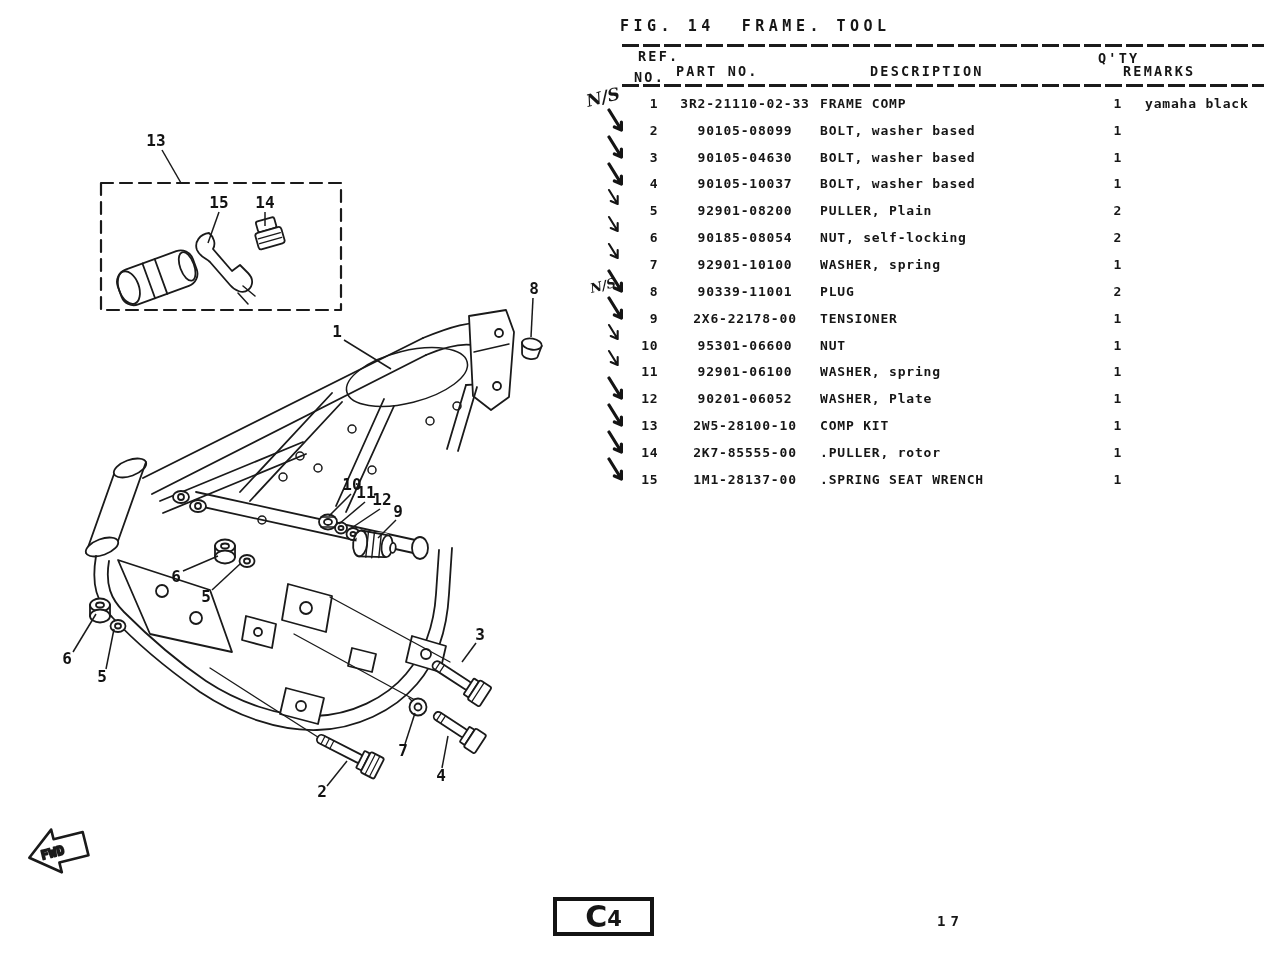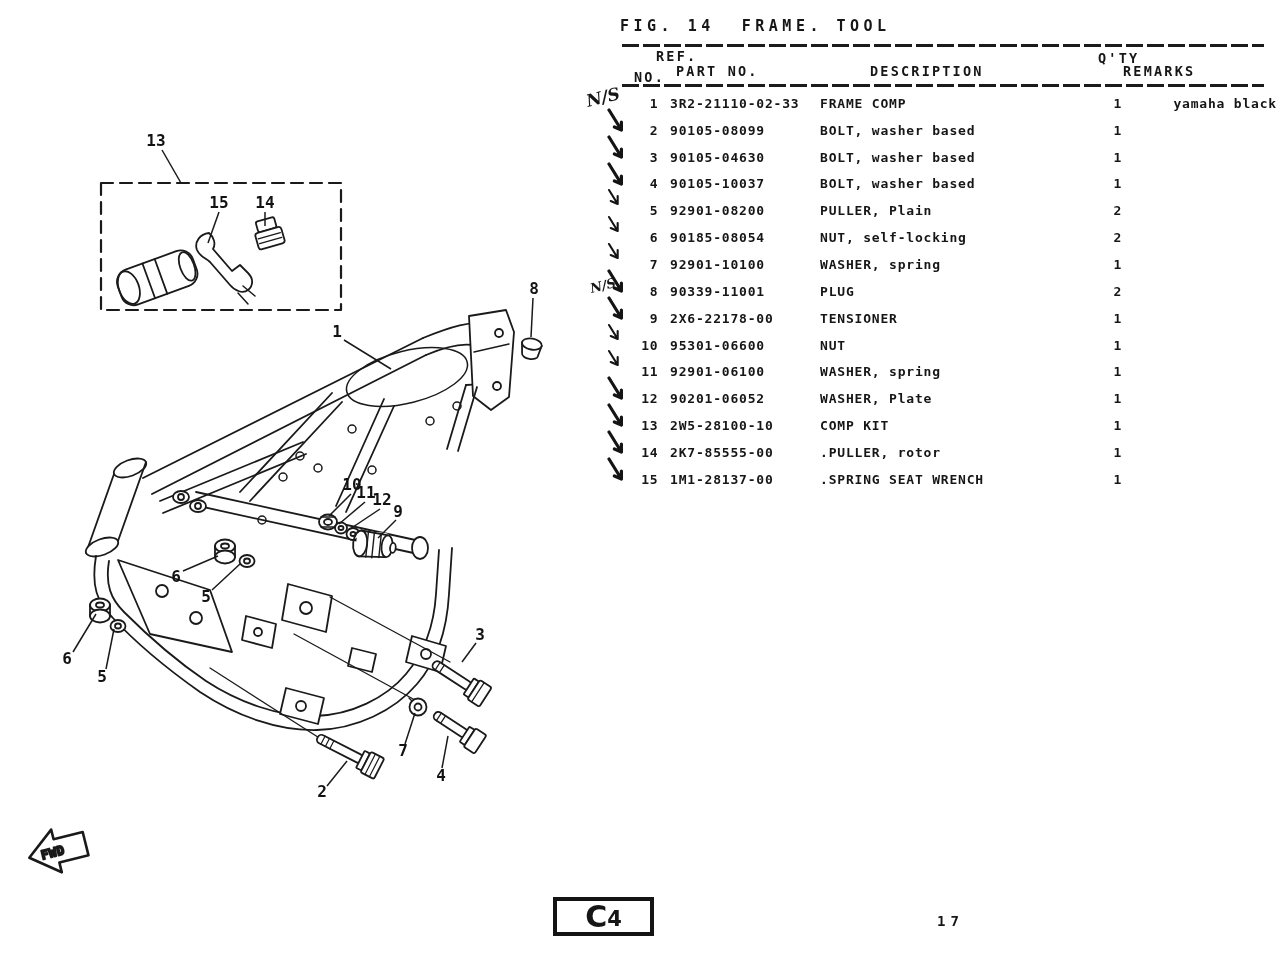--- a/index.html
+++ b/index.html
@@ -5,35 +5,35 @@
   html,body{margin:0;padding:0;background:#f3f3f1;}
   body{width:1277px;height:955px;font-family:"DejaVu Sans Mono","Liberation Mono",monospace;color:#161616;}
   .page{position:relative;width:1277px;height:955px;background:#ffffff;overflow:hidden;}
 
   
   .fig-title{position:absolute;left:620px;top:17px;font-size:15px;font-weight:700;letter-spacing:4.5px;white-space:pre;}
   .rule{position:absolute;height:2.6px;background:repeating-linear-gradient(90deg,#1b1b1b 0 17px,rgba(0,0,0,0) 17px 21px);}
   .rule-title{left:622px;top:44px;width:642px;}
   .rule-header{left:622px;top:84px;width:642px;}
   .hdr{position:absolute;font-size:13.5px;font-weight:700;letter-spacing:2.2px;white-space:pre;}
-  .hdr-ref1{left:656px;top:48px;text-align:center;}
+  .hdr-ref1{left:638px;top:48px;text-align:center;}
   .hdr-ref2{left:634px;top:69px;}
   .hdr-part{left:676px;top:63px;}
   .hdr-desc{left:870px;top:63px;}
   .hdr-qty{left:1098px;top:50px;}
   .hdr-rem{left:1123px;top:63px;}
 
   .rows{position:absolute;left:592px;top:90px;width:685px;}
   .row{display:flex;align-items:center;height:26.85px;font-size:13px;font-weight:700;}
   .c-mark{flex:none;width:40px;height:100%;position:relative;}
   .c-ref{flex:none;width:26px;text-align:right;letter-spacing:.5px;}
-  .c-part{flex:none;width:162px;padding-left:12px;letter-spacing:.8px;box-sizing:border-box;white-space:pre;}
+  .c-part{flex:none;width:162px;padding-left:12px;letter-spacing:.8px;box-sizing:border-box;white-space:pre;text-align:center;}
   .c-desc{flex:none;width:270px;letter-spacing:.8px;white-space:pre;}
   .c-qty{flex:none;width:55px;text-align:center;}
-  .c-rem{flex:1;letter-spacing:.8px;white-space:pre;text-align:right;}
+  .c-rem{flex:1;letter-spacing:.8px;white-space:pre;}
 
   .mk{position:absolute;right:2px;top:-9px;}
   .ns{position:absolute;left:-6px;top:-3px;font-family:"DejaVu Serif","Liberation Serif",serif;
       font-style:italic;font-weight:700;font-size:17px;transform:rotate(-14deg);white-space:nowrap;}
   .ns-sm{left:auto;right:16px;top:0;font-size:13px;}
 
   
   .drawing{position:absolute;left:0;top:0;}
 
   

